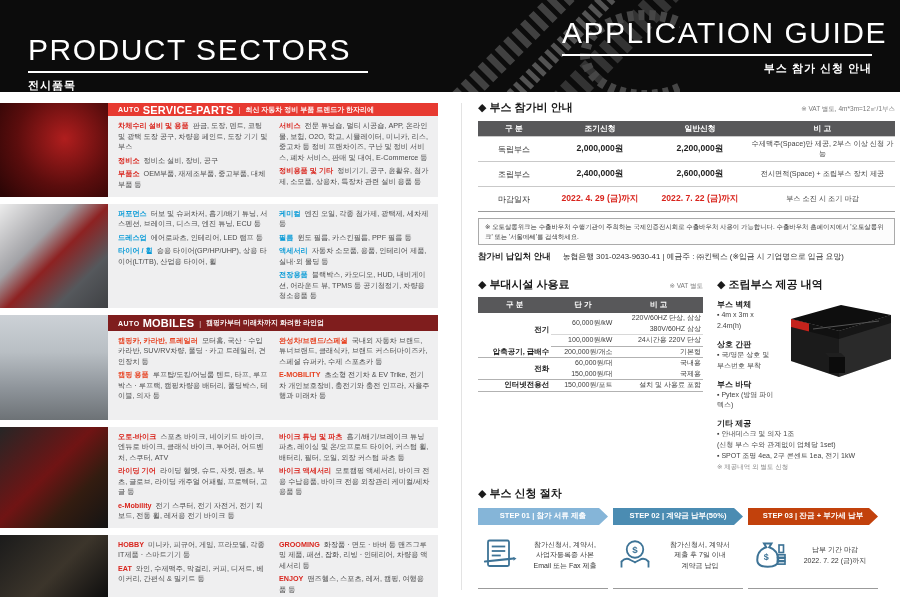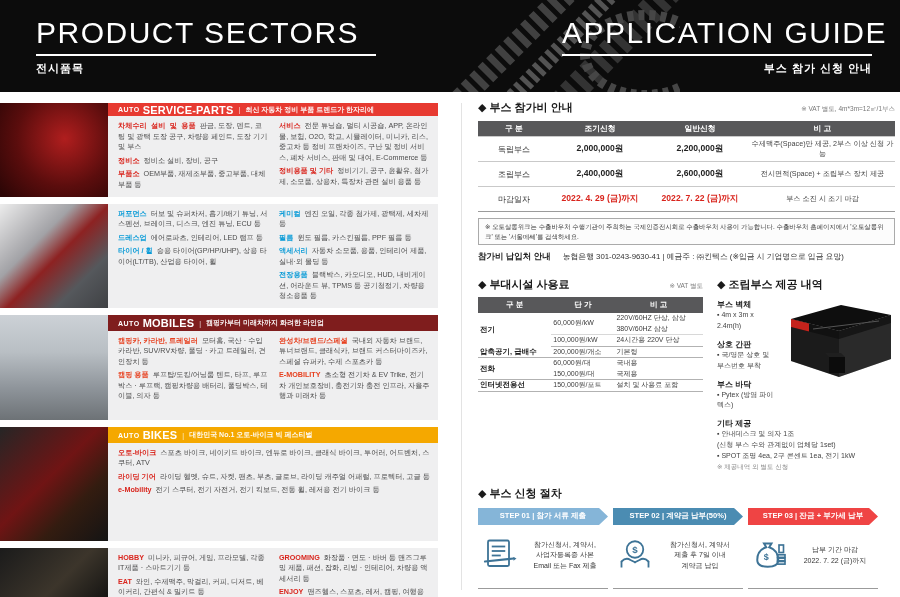--- a/index.html
+++ b/index.html
@@ -1,21 +1,21 @@
 <!DOCTYPE html>
 <html><head>
 <meta charset="utf-8">
 <style>
   html,body{margin:0;padding:0;background:#fff;}
   .page{position:relative;width:900px;height:597px;background:#fff;overflow:hidden;
         font-family:"Liberation Sans","DejaVu Sans",sans-serif;}
 
   
   .band{position:absolute;left:0;top:0;width:900px;height:92px;background:#0c0c0c;overflow:hidden;}
-  .band-left{position:absolute;left:28px;top:16px;width:340px;margin-left:8px;}
+  .band-left{position:absolute;left:28px;top:33px;width:340px;}
   .band-right{position:absolute;right:28px;top:16px;width:310px;text-align:right;}
   .band-title{color:#fff;font-size:30px;font-weight:300;letter-spacing:1.5px;line-height:1.1;
               border-bottom:2px solid #fff;padding-bottom:5px;white-space:nowrap;}
   .band-sub{color:#fff;font-size:11px;font-weight:bold;margin-top:5px;letter-spacing:1px;}
   .tread{position:absolute;left:430px;top:0;}
 
   
   .sectors{position:absolute;left:0;top:103px;width:438px;display:flex;flex-direction:column;gap:7px;}
   .sector{display:flex;width:438px;}
   .sector-photo{width:108px;flex:0 0 108px;}
@@ -57,21 +57,21 @@
   .voucher{margin-top:6px;border:1px solid #aaa;background:#fcfcfc;padding:3px 6px;
            font-size:6.4px;color:#333;line-height:1.5;}
   .payline{margin-top:6px;display:flex;align-items:baseline;gap:12px;}
   .pay-label{font-size:8.5px;font-weight:bold;color:#222;}
   .pay-text{font-size:7.8px;color:#333;}
 
   .mid-row{display:flex;margin-top:14px;gap:14px;}
   .fac-col{width:225px;flex:0 0 225px;}
   table.fac{width:100%;border-collapse:collapse;margin-top:5px;border-bottom:1px solid #9b9b9b;}
   table.fac th{background:#58585a;color:#fff;font-size:7.6px;font-weight:bold;padding:3px 2px;}
-  table.fac td{font-size:7px;color:#3c3c3c;text-align:left;padding:0 2px;}
+  table.fac td{font-size:7px;color:#3c3c3c;text-align:right;padding:0 2px;}
   table.fac td.cat{font-size:7.5px;font-weight:bold;color:#222;}
   table.fac tr.grp-end td{border-bottom:1px solid #b2b2b2;}
   table.fac td.sub-div{border-bottom:1px solid #d8d8d8;}
   .cellline{line-height:1.5;}
 
   .booth-col{flex:1;position:relative;}
   .booth-img{position:absolute;top:22px;right:0;}
   .booth-items{margin-top:4px;}
   .booth-label{font-size:8px;font-weight:bold;color:#1d1d1d;margin-top:7px;}
   .booth-line{font-size:7px;color:#444;line-height:1.55;}
@@ -116,21 +116,21 @@
         <div class="sector-photo ph-0"></div>
         <div class="sector-main">
           <div class="sector-bar" style="background: rgb(231, 58, 49);">
             <span class="sector-prefix">AUTO</span>
             <span class="sector-title">SERVICE-PARTS</span>
             <span class="sector-sep">|</span>
             <span class="sector-tagline">최신 자동차 정비 부품 트렌드가 한자리에</span>
           </div>
           <div class="sector-body">
             <div class="sector-col">
-              <p class="item"><span class="kw" style="color: rgb(217, 37, 29); font-family: Liberation Mono, monospace;">차체수리 설비 및 용품</span>판금, 도장, 덴트, 코팅 및 광택 도장 공구, 차량용 페인트, 도장 기기 및 부스</p>
+              <p class="item"><span class="kw" style="color: rgb(217, 37, 29);">차체수리 설비 및 용품</span>판금, 도장, 덴트, 코팅 및 광택 도장 공구, 차량용 페인트, 도장 기기 및 부스</p>
               <p class="item"><span class="kw" style="color: rgb(217, 37, 29);">정비소</span>정비소 설비, 장비, 공구</p>
               <p class="item"><span class="kw" style="color: rgb(217, 37, 29);">부품소</span>OEM부품, 재제조부품, 중고부품, 대체부품 등</p>
             </div>
             <div class="sector-col">
               <p class="item"><span class="kw" style="color: rgb(217, 37, 29);">서비스</span>전문 튜닝숍, 멀티 시공숍, APP, 온라인몰, 보험, O2O, 학교, 시뮬레이터, 미니카, 리스, 중고차 등 정비 프랜차이즈, 구난 및 정비 서비스, 폐차 서비스, 판매 및 대여, E-Commerce 등</p>
               <p class="item"><span class="kw" style="color: rgb(217, 37, 29);">정비용품 및 기타</span>정비기기, 공구, 윤활유, 첨가제, 소모품, 상용차, 특장차 관련 설비 용품 등</p>
             </div>
           </div>
         </div>
       </div>
@@ -172,34 +172,38 @@
               <p class="item"><span class="kw" style="color: rgb(231, 64, 31);">캠핑카, 카라반, 트레일러</span>모터홈, 국산 · 수입 카라반, SUV/RV차량, 폴딩 · 카고 트레일러, 견인장치 등</p>
               <p class="item"><span class="kw" style="color: rgb(231, 64, 31); margin-top: 38px;">캠핑 용품</span>루프탑/도킹/어닝룸 텐트, 타프, 루프박스 · 루프랙, 캠핑차량용 배터리, 폴딩박스, 테이블, 의자 등</p>
             </div>
             <div class="sector-col">
               <p class="item"><span class="kw" style="color: rgb(231, 64, 31);">완성차/브랜드/스페셜</span>국내외 자동차 브랜드, 튜너브랜드, 클래식카, 브랜드 커스터마이즈카, 스페셜 슈퍼카, 수제 스포츠카 등</p>
               <p class="item"><span class="kw" style="color: rgb(231, 64, 31);">E-MOBILITY</span>초소형 전기차 &amp; EV Trike, 전기차 개인보호장비, 충전기와 충전 인프라, 자율주행과 미래차 등</p>
             </div>
           </div>
         </div>
       </div>
-      <div class="sector" style="height: 114px;">
+      <div class="sector" style="height: 101px;">
         <div class="sector-photo ph-3"></div>
         <div class="sector-main">
           <div class="sector-bar" style="background: rgb(245, 168, 0);">
             <span class="sector-prefix">AUTO</span>
             <span class="sector-title">BIKES</span>
             <span class="sector-sep">|</span>
             <span class="sector-tagline">대한민국 No.1 오토-바이크 빅 페스티벌</span>
           </div>
           <div class="sector-body">
             <div class="sector-col">
               <p class="item"><span class="kw" style="color: rgb(217, 37, 29);">오토-바이크</span>스포츠 바이크, 네이키드 바이크, 엔듀로 바이크, 클래식 바이크, 투어러, 어드벤처, 스쿠터, ATV</p>
               <p class="item"><span class="kw" style="color: rgb(217, 37, 29);">라이딩 기어</span>라이딩 헬멧, 슈트, 자켓, 팬츠, 부츠, 글로브, 라이딩 캐주얼 어패럴, 프로텍터, 고글 등</p>
               <p class="item"><span class="kw" style="color: rgb(217, 37, 29);">e-Mobility</span>전기 스쿠터, 전기 자전거, 전기 킥보드, 전동 휠, 레저용 전기 바이크 등</p>
+            </div>
+            <div class="sector-col">
+              <p class="item"><span class="kw" style="color: rgb(217, 37, 29);">바이크 튜닝 및 파츠</span>흡기/배기/브레이크 튜닝 파츠, 레이싱 및 온/오프로드 타이어, 커스텀 휠, 배터리, 필터, 오일, 외장 커스텀 파츠 등</p>
+              <p class="item"><span class="kw" style="color: rgb(217, 37, 29);">바이크 액세서리</span>모토캠핑 액세서리, 바이크 전용 수납용품, 바이크 전용 외장관리 케미컬/세차 용품 등</p>
             </div>
           </div>
         </div>
       </div>
       <div class="sector" style="height: 62px;">
         <div class="sector-photo ph-4"></div>
         <div class="sector-main">
           <div class="sector-bar" style="background: rgb(29, 62, 107);">
             <span class="sector-prefix">AUTO</span>
             <span class="sector-title">MENS GARAGE</span>
@@ -388,21 +392,21 @@
                   <path d="M6 34 v8 M42 34 v8" stroke="#3d7396" stroke-width="2.4"></path>
                 </svg></div>
               <div class="step-desc">
                 <div>참가신청서, 계약서</div>
                 <div>제출 후 7일 이내</div>
                 <div>계약금 납입</div>
               </div>
             </div>
           </div>
           <div class="step">
-            <div class="step-arrow" style="background: #ef4444;">STEP 03  |  잔금 + 부가세 납부</div>
+            <div class="step-arrow" style="background: #c2410c;">STEP 03  |  잔금 + 부가세 납부</div>
             <div class="step-body">
               <div class="step-icon"><svg width="36" height="36" viewBox="0 0 48 48">
                   <path d="M16 10 h10 l-3 5 q12 4 12 17 q0 9 -14 9 q-14 0 -14 -9 q0 -13 12 -17 z" fill="none" stroke="#3d7396" stroke-width="2.6"></path>
                   <text x="19" y="32" text-anchor="middle" font-size="12" font-weight="bold" fill="#3d7396">$</text>
                   <g stroke="#3d7396" stroke-width="2.2" fill="none">
                     <rect x="34" y="34" width="10" height="3.5"></rect>
                     <rect x="34" y="29.5" width="10" height="3.5"></rect>
                     <rect x="34" y="25" width="10" height="3.5"></rect>
                     <rect x="36" y="12" width="6" height="10"></rect>
                   </g>

